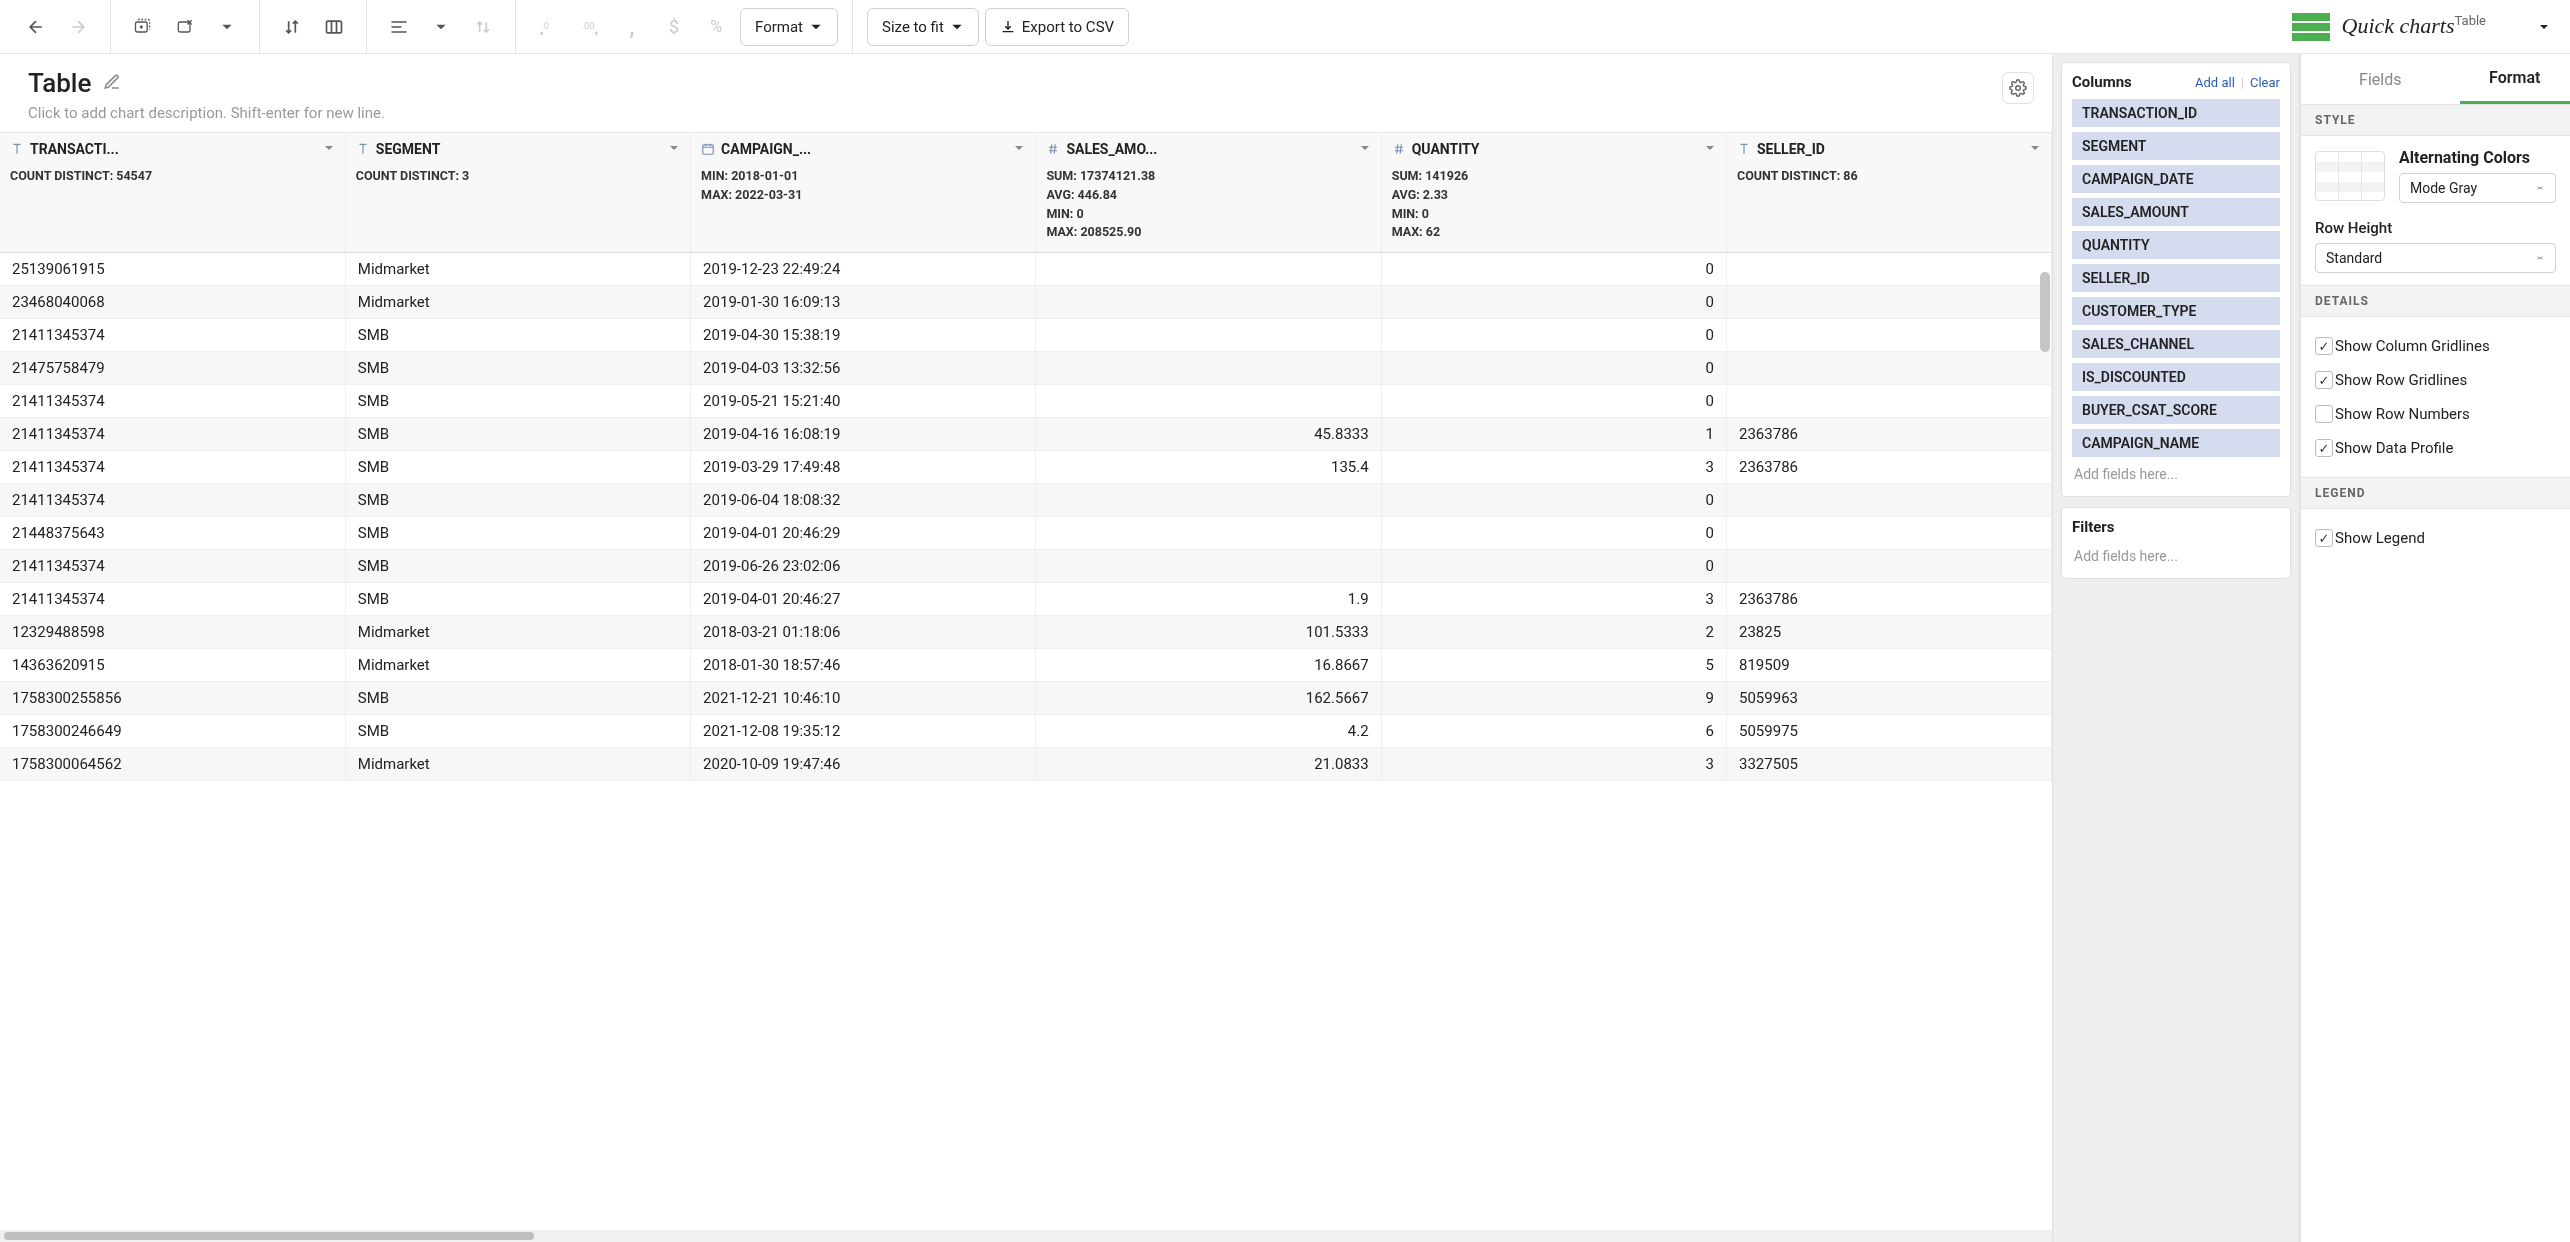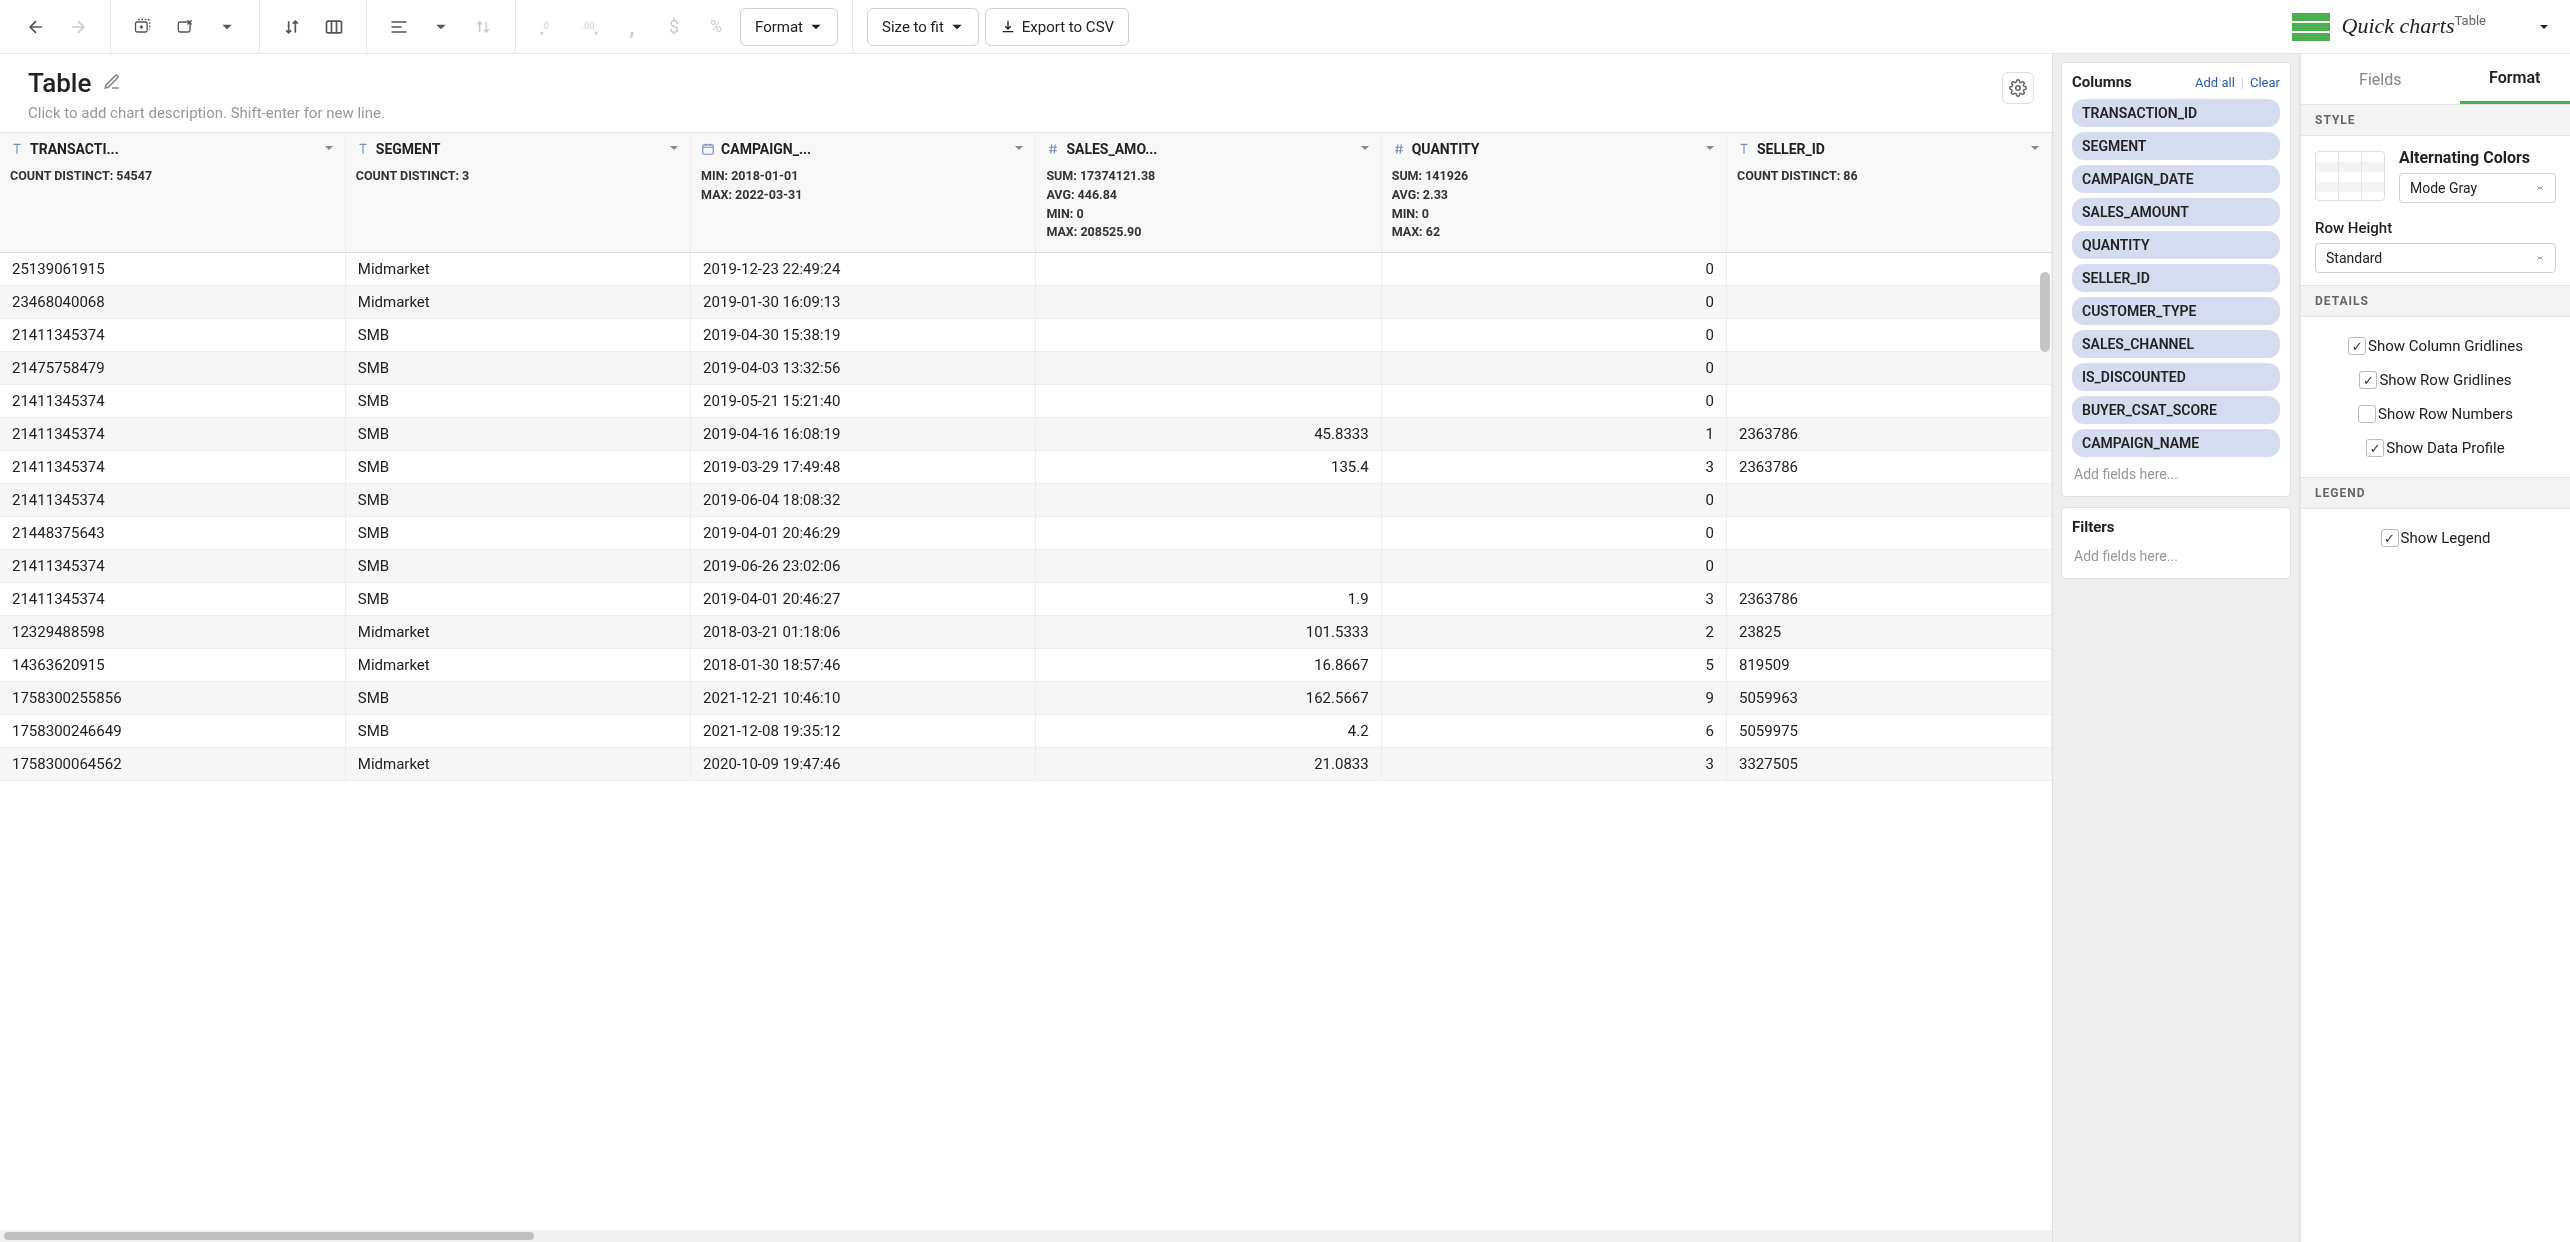--- a/index.html
+++ b/index.html
@@ -49,41 +49,41 @@
 .num { text-align: right; }
 .hscroll { height: 12px; background: #f0f0f0; position: relative; }
 .hscroll-thumb { position: absolute; left: 4px; top: 2px; height: 8px; width: 530px; background: #bfbfbf; border-radius: 4px; }
 .config { width: 248px; background: #eee; border-left: 1px solid #e0e0e0; border-right: 1px solid #e0e0e0; padding: 8px; display: flex; flex-direction: column; gap: 10px; overflow-y: auto; }
 .config-card { background: #fff; border: 1px solid #e0e0e0; border-radius: 4px; padding: 10px 10px; }
 .config-head { display: flex; align-items: center; justify-content: space-between; margin-bottom: 8px; }
 .config-title { font-weight: 700; font-size: 15px; }
 .config-actions { display: flex; gap: 6px; font-size: 13px; }
 .config-actions span { color: #2a5db0; cursor: pointer; }
 .config-actions .divider { color: #ccc; cursor: default; }
-.pill { background: #d6dcf0; border-radius: 12px; padding: 6px 10px; margin-bottom: 5px; display: flex; align-items: center; justify-content: space-between; font-size: 14px; font-weight: 600; cursor: grab; }
+.pill { background: #d6dcf0; border-radius: 0; padding: 6px 10px; margin-bottom: 5px; display: flex; align-items: center; justify-content: space-between; font-size: 14px; font-weight: 600; cursor: grab; }
 .pill .caret { color: #5a6fa8; }
 .placeholder { color: #999; font-size: 14px; padding: 4px 2px; }
 .side { width: 270px; display: flex; flex-direction: column; border-left: 1px solid #e5e5e5; }
 .tabs { display: flex; height: 50px; }
 .tab { flex: 1; display: flex; align-items: center; justify-content: center; font-size: 16px; cursor: pointer; color: #888; margin-left: 24px; }
 .tab.active { color: #222; font-weight: 600; border-bottom: 3px solid #4caf50; }
 .side-body { flex: 1; overflow-y: auto; }
 .section-h { background: #f3f3f3; padding: 8px 14px; font-size: 12px; font-weight: 700; letter-spacing: 1px; color: #666; border-top: 1px solid #e5e5e5; border-bottom: 1px solid #e5e5e5; }
 .section-c { padding: 12px 14px; }
 .alt-row { display: flex; align-items: center; gap: 14px; }
 .alt-swatch { width: 70px; height: 50px; border: 1px solid #ddd; border-radius: 4px; background: repeating-linear-gradient(to bottom, #fff 0 10px, #f3f3f3 10px 20px); position: relative; }
 .alt-swatch::before, .alt-swatch::after { content: ""; position: absolute; top:0; bottom:0; width:1px; background:#e5e5e5; }
 .alt-swatch::before { left: 33%; }
 .alt-swatch::after { left: 66%; }
 .alt-right { flex: 1; display: flex; flex-direction: column; gap: 6px; }
 .alt-label { font-size: 16px; font-weight: 700; }
 .select { border: 1px solid #d0d0d0; border-radius: 4px; padding: 6px 10px; font-size: 14px; display: flex; align-items: center; justify-content: space-between; cursor: pointer; }
 .select svg { width: 10px; height: 10px; color: #888; }
 .field-label { font-size: 15px; font-weight: 500; margin-bottom: 6px; }
-.check-row { display: flex; align-items: center; gap: 2px; padding: 8px 0; font-size: 15px; justify-content: center; }
+.check-row { display: flex; align-items: center; gap: 2px; padding: 8px 0; font-size: 15px; }
 .check { width: 18px; height: 18px; border: 1px solid #bbb; border-radius: 3px; display: flex; align-items: center; justify-content: center; cursor: pointer; }
 .check.checked::after { content: "✓"; font-size: 13px; color: #333; }
 .vscroll { position: absolute; right: 2px; top: 140px; width: 10px; height: 80px; background: #c5c5c5; border-radius: 5px; }
 .table-outer { position: relative; flex:1; display:flex; flex-direction:column; min-height:0; }
 </style>
 </head>
 <body>
 
 <div class="app">
 

